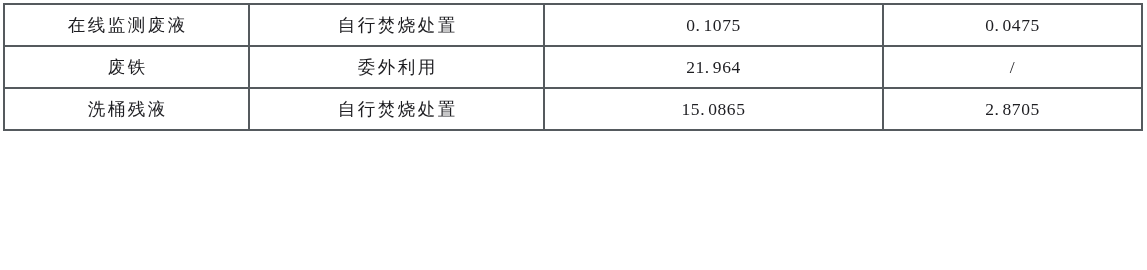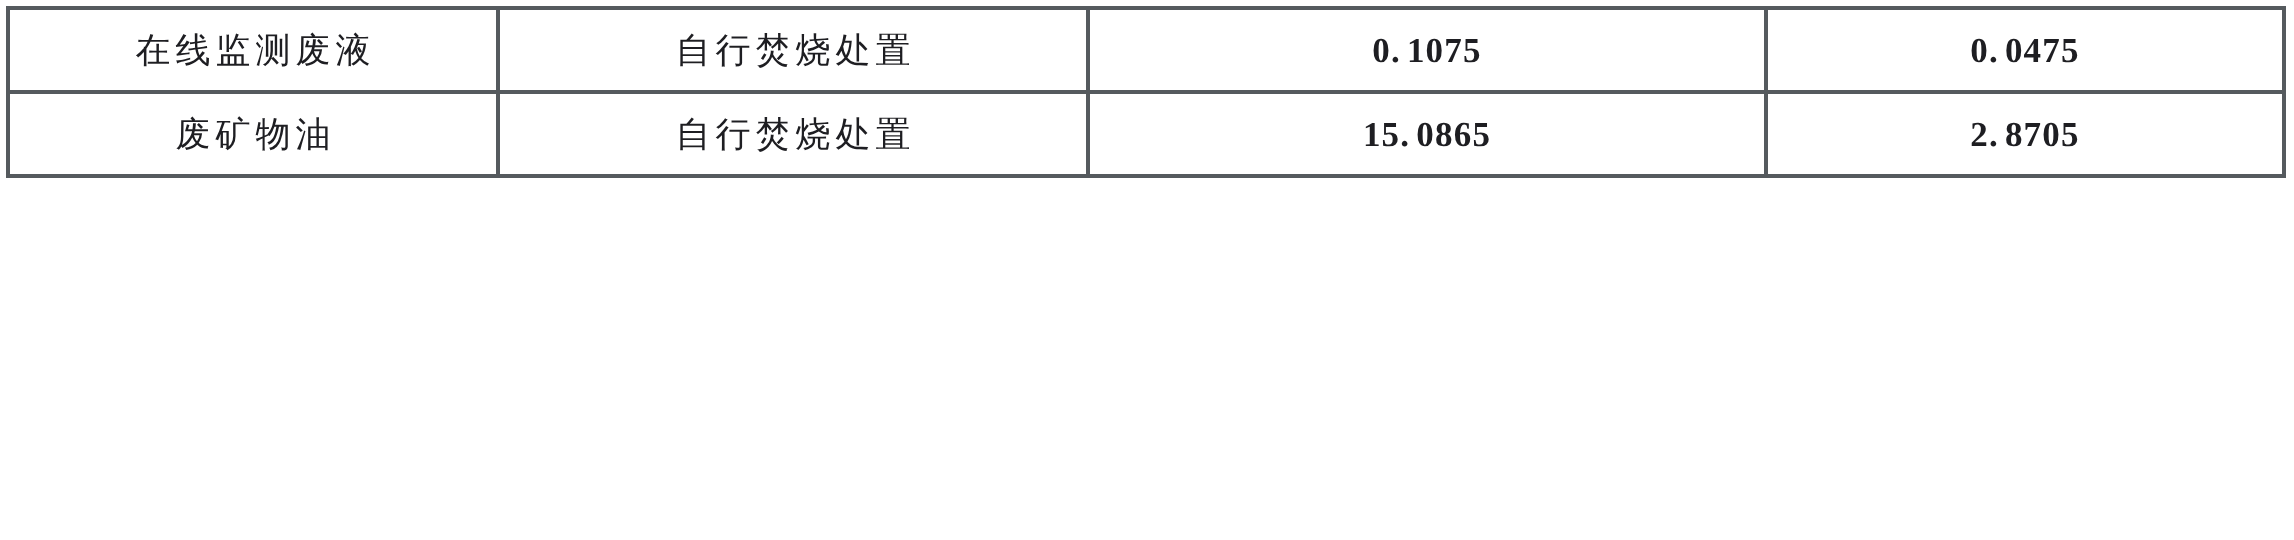--- a/index.html
+++ b/index.html
@@ -51,21 +51,20 @@
   td.cell-name,
   td.cell-mode {
     font-family: "Liberation Serif", "DejaVu Serif", serif;
     letter-spacing: 2.5px;
     text-indent: 2.5px;
   }
   td.cell-value {
     font-family: "Liberation Serif", "DejaVu Serif", serif;
     letter-spacing: 0.6px;
     font-size: 17px;
-    font-weight: bold;
   }
   
   td.cell-value .dec-gap {
     display: inline-block;
     width: 3px;
   }
 </style>
 </head>
 <body>
 
@@ -78,20 +77,26 @@
       <col class="c-val2">
     </colgroup>
     <tbody>
         <tr>
           <td class="cell-name">在线监测废液</td>
           <td class="cell-mode">自行焚烧处置</td>
           <td class="cell-value">0.<span class="dec-gap"></span>1075</td>
           <td class="cell-value">0.<span class="dec-gap"></span>0475</td>
         </tr>
         <tr>
-          <td class="cell-name">废矿物油</td>
+          <td class="cell-name">废铁</td>
+          <td class="cell-mode">委外利用</td>
+          <td class="cell-value">21.<span class="dec-gap"></span>964</td>
+          <td class="cell-value">/</td>
+        </tr>
+        <tr>
+          <td class="cell-name">洗桶残液</td>
           <td class="cell-mode">自行焚烧处置</td>
           <td class="cell-value">15.<span class="dec-gap"></span>0865</td>
           <td class="cell-value">2.<span class="dec-gap"></span>8705</td>
         </tr>
       </tbody>
   </table>
 </div>
 
 </body></html>

